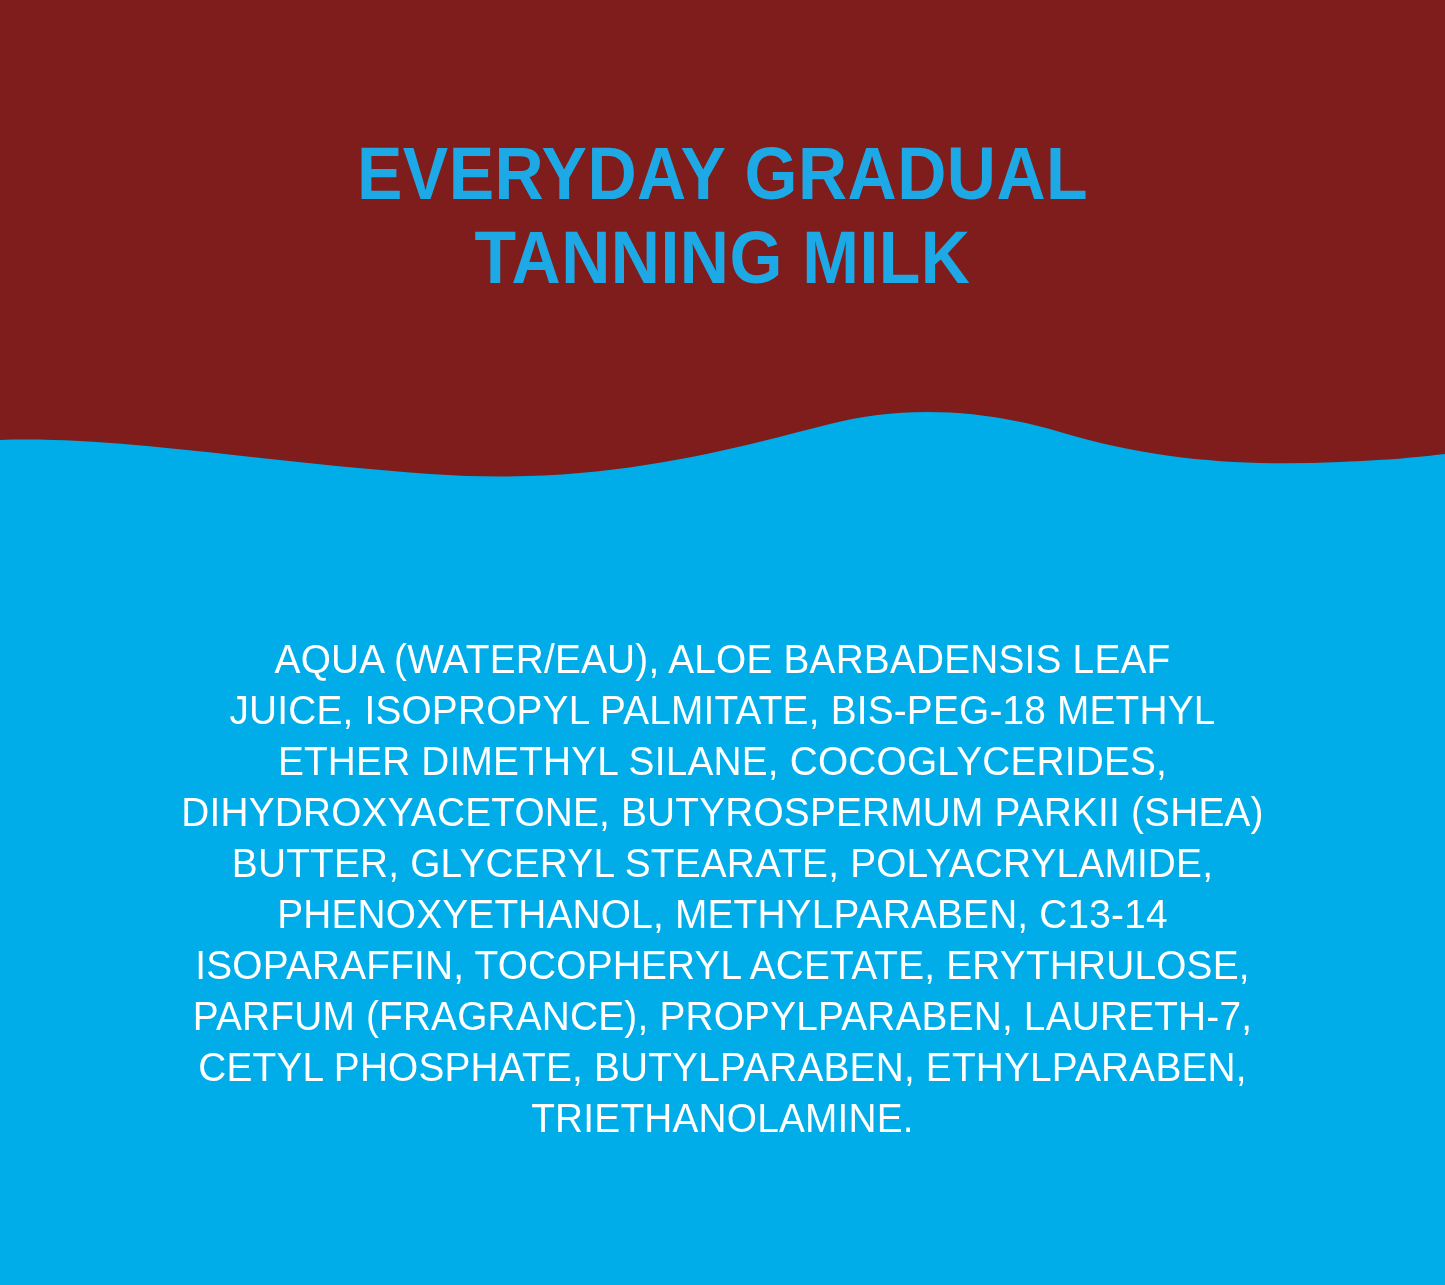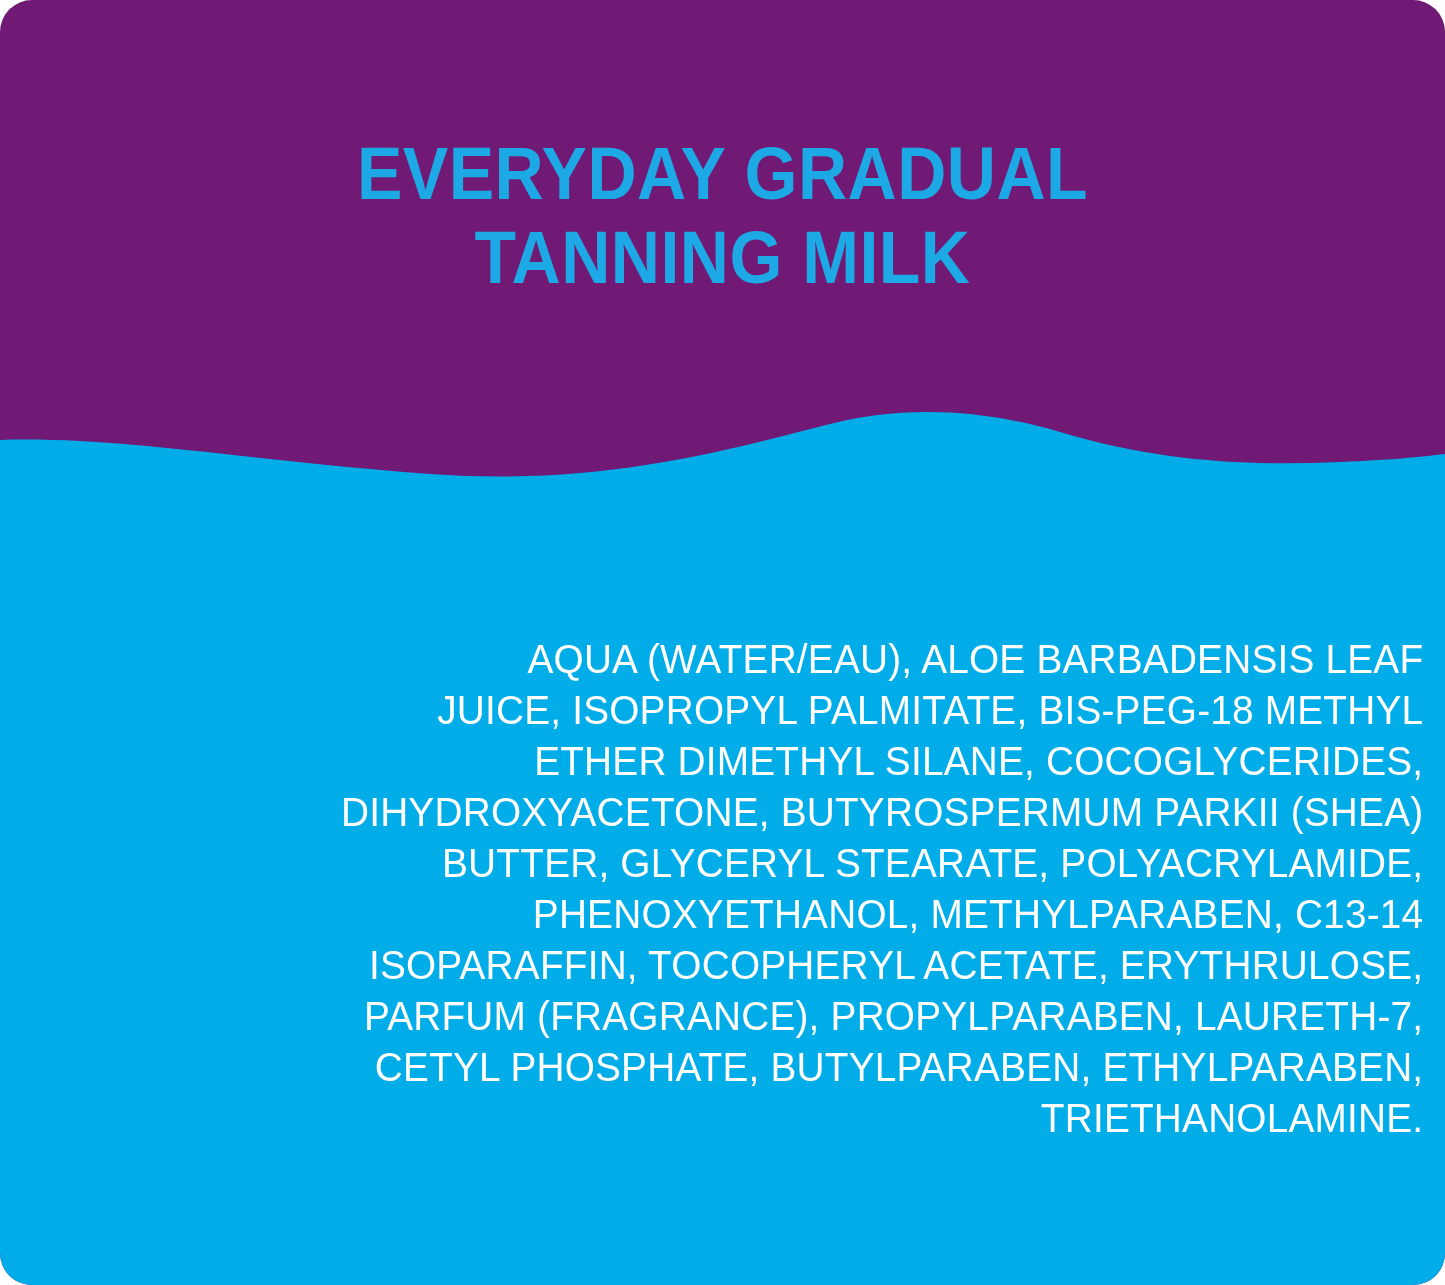--- a/index.html
+++ b/index.html
@@ -53,40 +53,40 @@
     transform: scaleX(0.92);
     transform-origin: center center;
   }
 
   
   #ingredients {
     position: absolute;
     left: 0;
     top: 634px;
     width: 1445px;
-    text-align: right;
+    text-align: center;
     z-index: 3;
   }
   .ing-line {
     display: block;
     font-family: "Liberation Sans", sans-serif;
     font-weight: 300;
     font-size: 40px;
     line-height: 51px;
     letter-spacing: 0.2px;
     color: #ffffff;
     white-space: nowrap;
     transform: scaleX(0.97);
     transform-origin: center center;
   }
 </style>
 </head>
 <body>
 
-<div id="poster" style="background: #701a75; border-radius: 32px;">
+<div id="poster" style="background: #7f1d1d;">
 
   <svg id="wave-layer" viewBox="0 0 1445 1285" preserveAspectRatio="none">
     <path id="wave-path" d="M0,440
              C 120,436 260,462 430,474
              C 600,486 720,452 830,424
              C 900,406 980,408 1060,432
              C 1160,462 1250,466 1340,462
              C 1390,460 1420,457 1445,454
              L 1445,1285 L 0,1285 Z" fill="#00ade9"></path>
   </svg>

